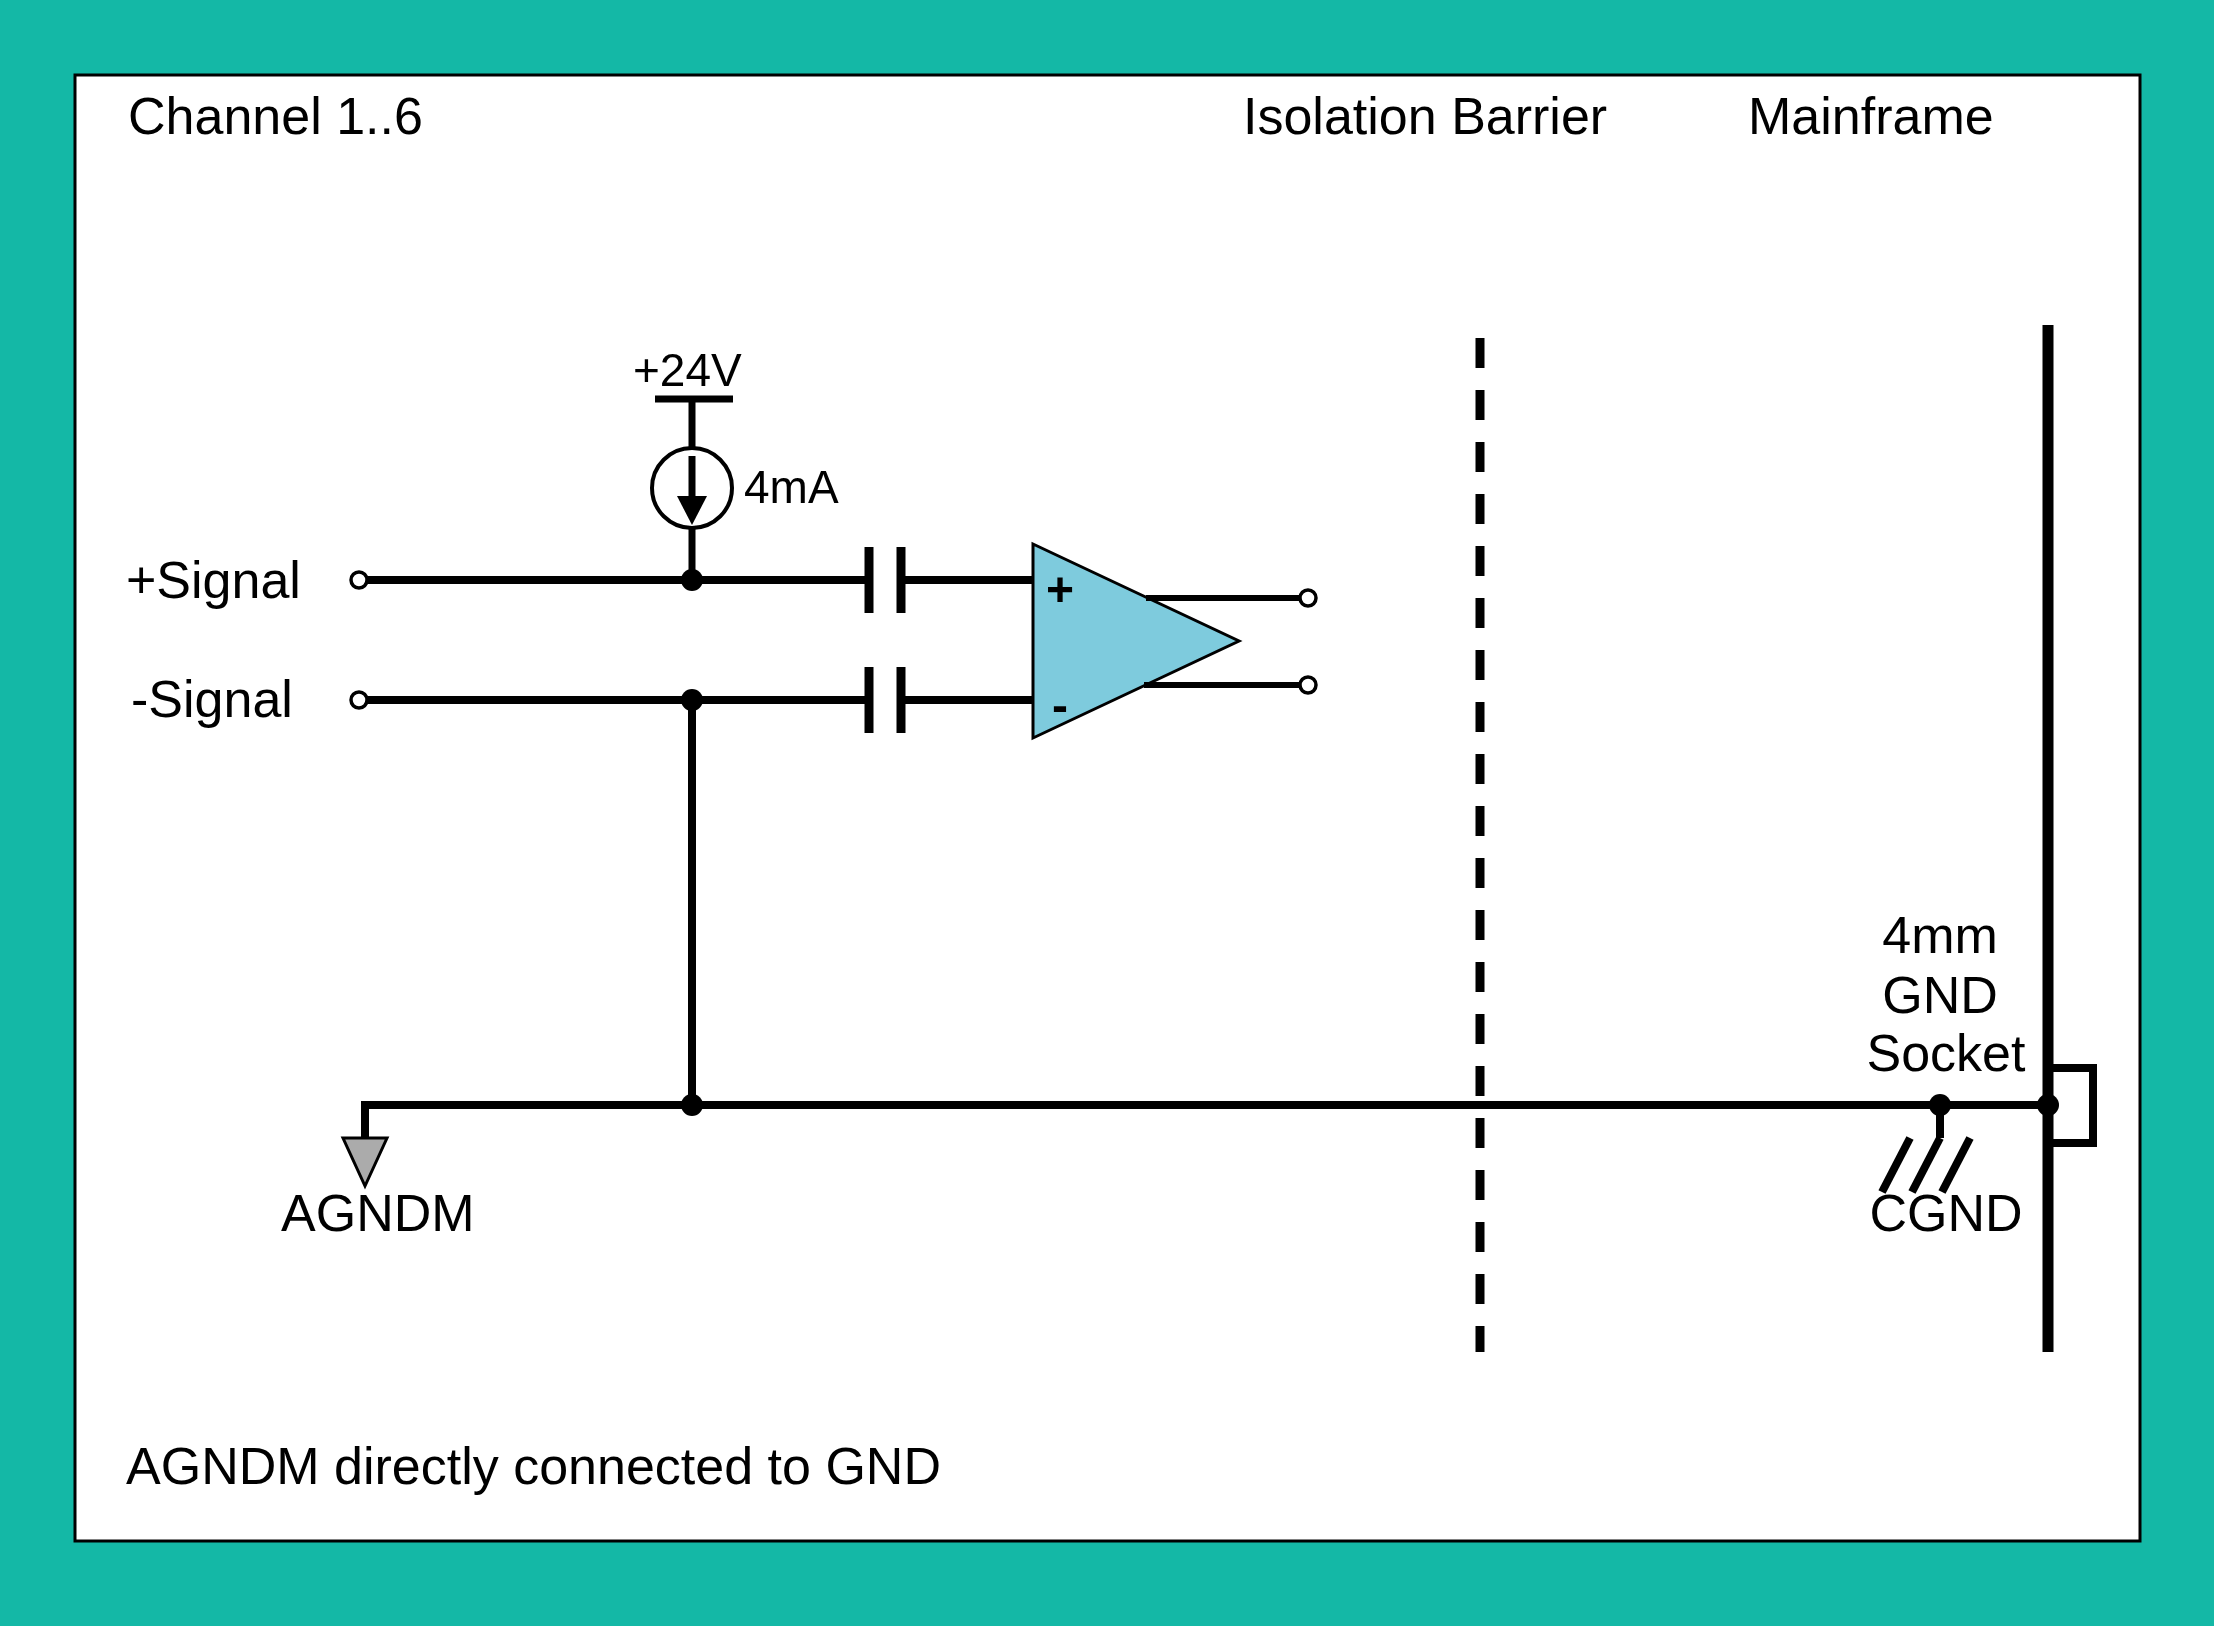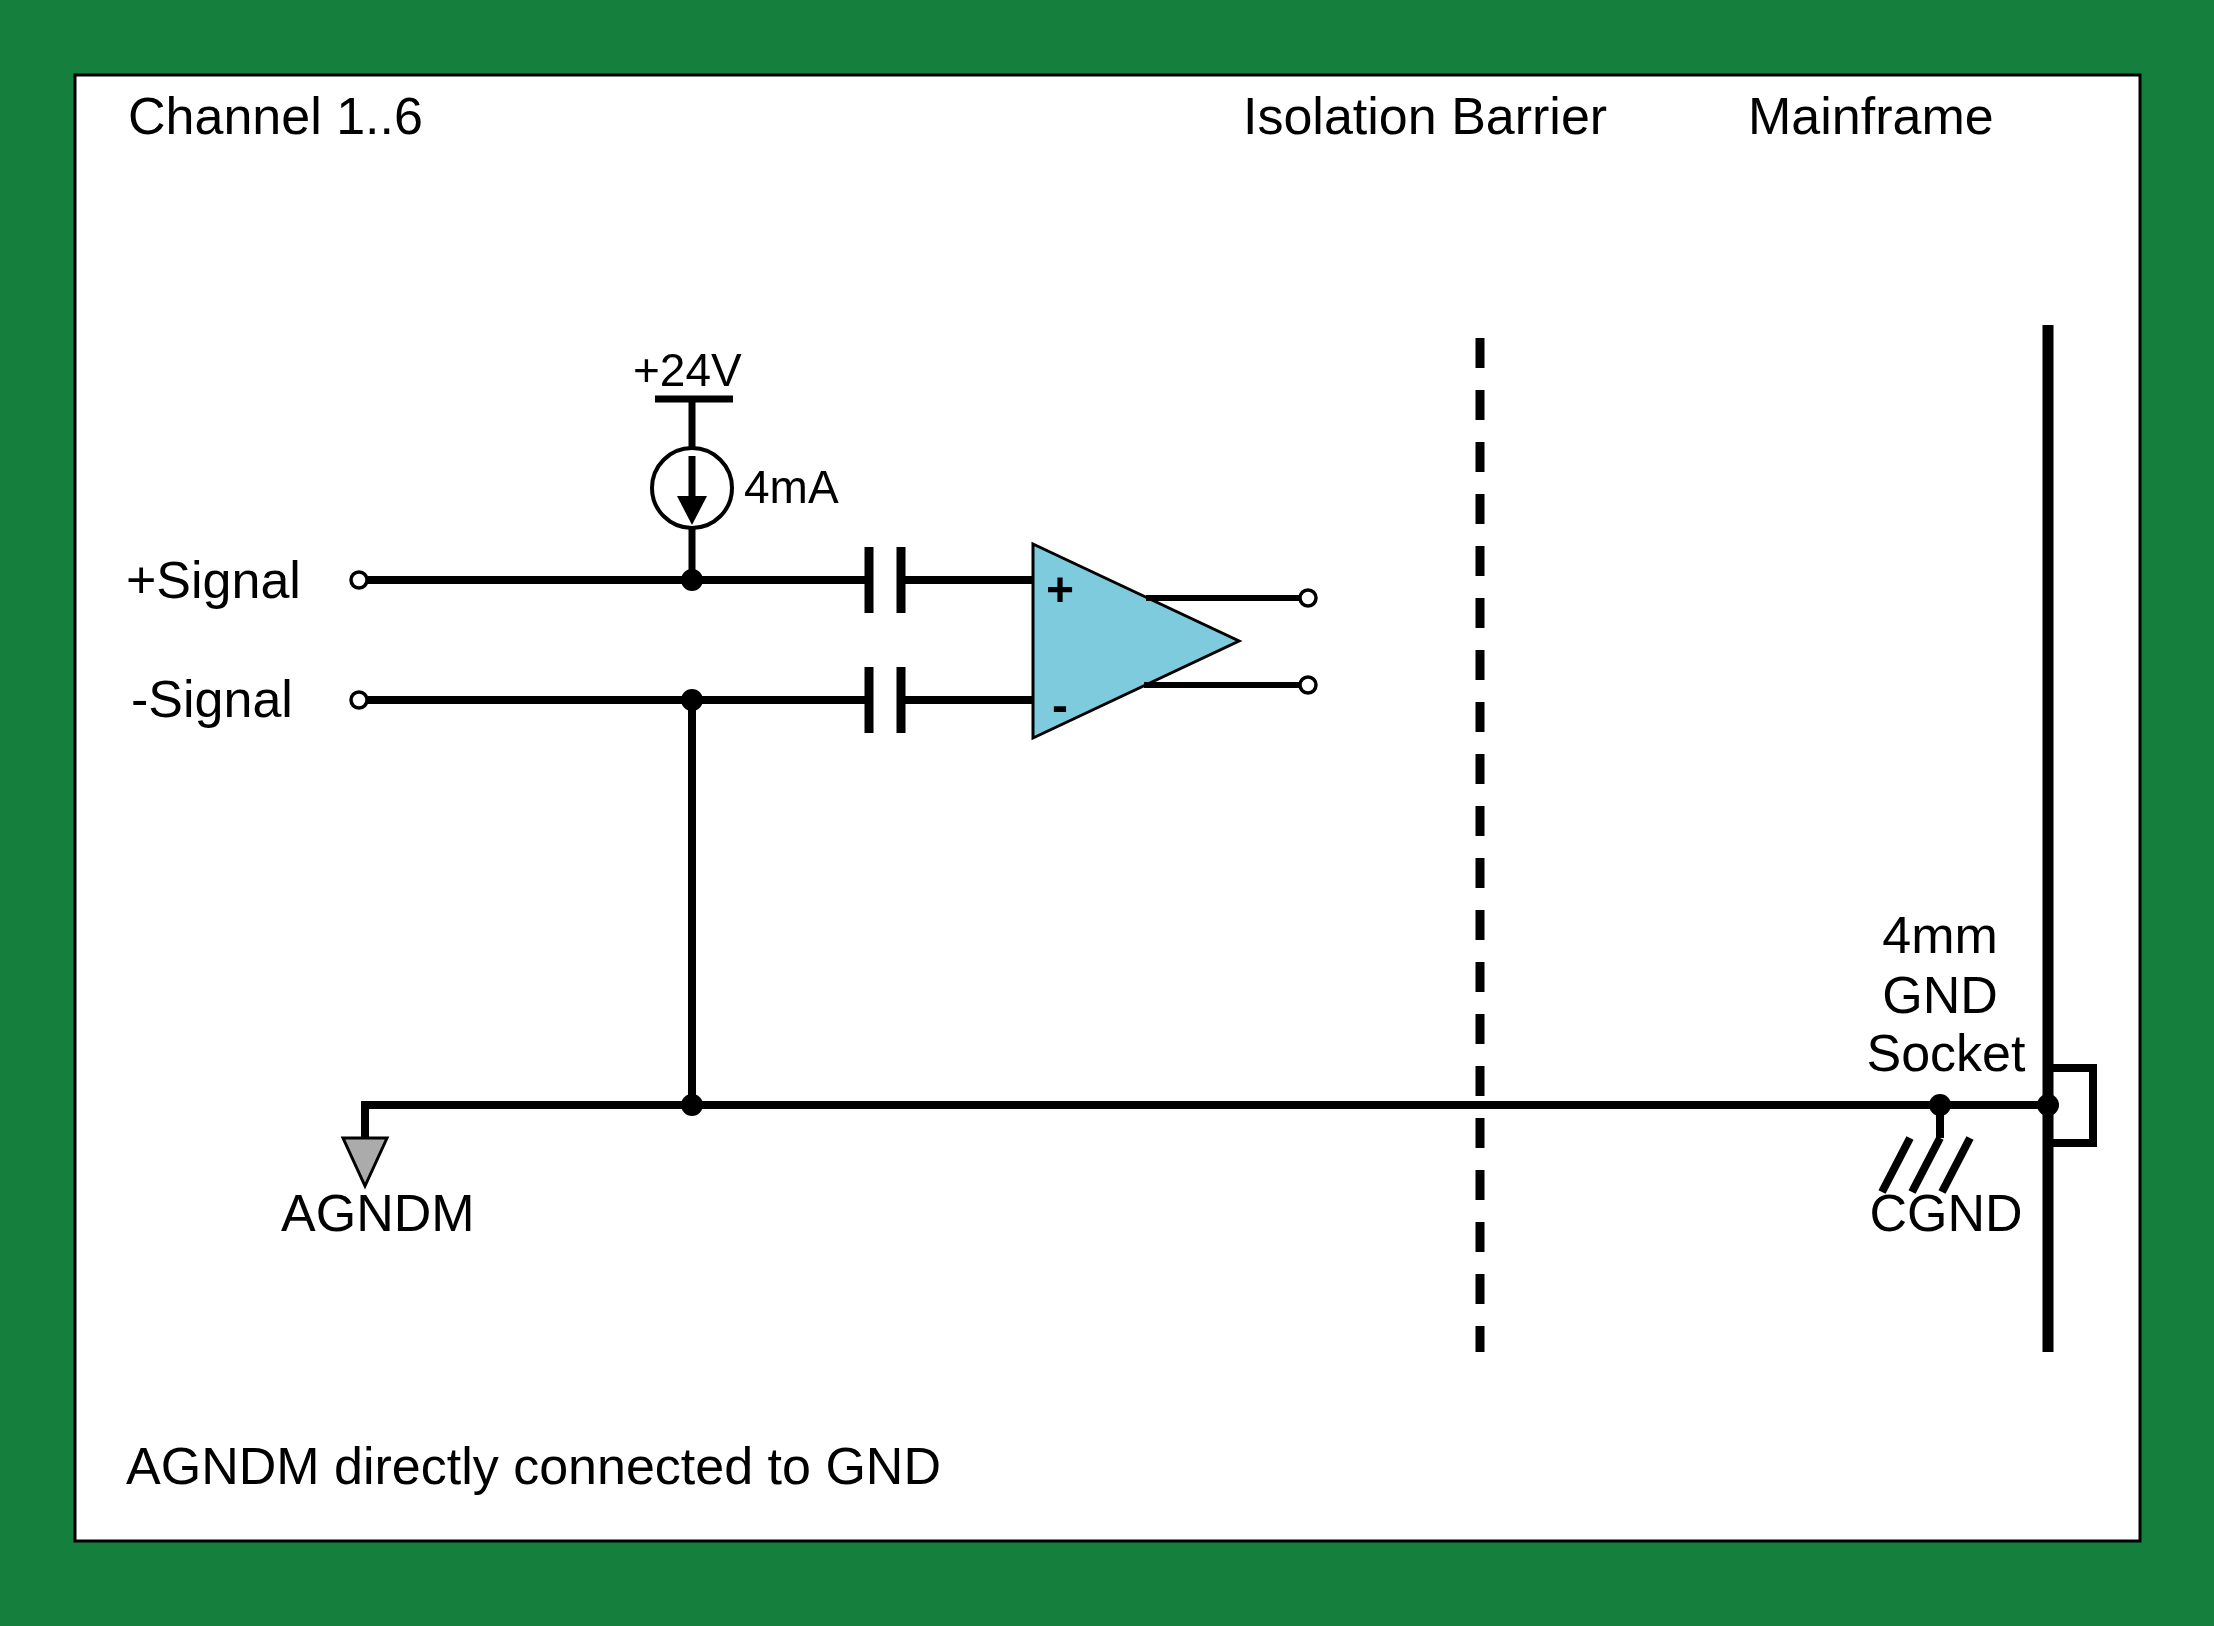--- a/index.html
+++ b/index.html
@@ -4,21 +4,21 @@
 <style>
   html, body {
     margin: 0;
     padding: 0;
     background: #ffffff;
   }
   .page {
     position: relative;
     width: 2214px;
     height: 1626px;
-    background: #15803d;
+    background: #14b8a6;
     font-family: "Liberation Sans", "DejaVu Sans", sans-serif;
     overflow: hidden;
   }
   svg text {
     font-family: "Liberation Sans", "DejaVu Sans", sans-serif;
     fill: #000000;
   }
   .lbl    { font-size: 52px; }
   .lbl-sm { font-size: 46px; }
   .lbl-op { font-size: 48px; font-weight: bold; }

